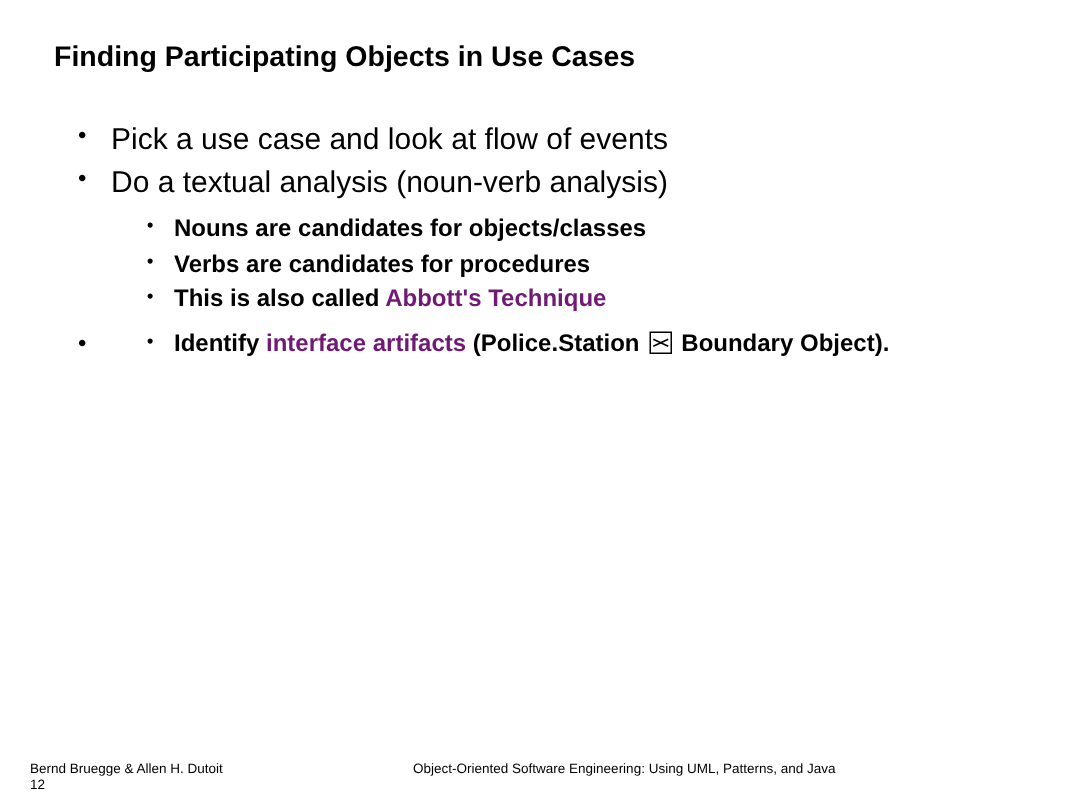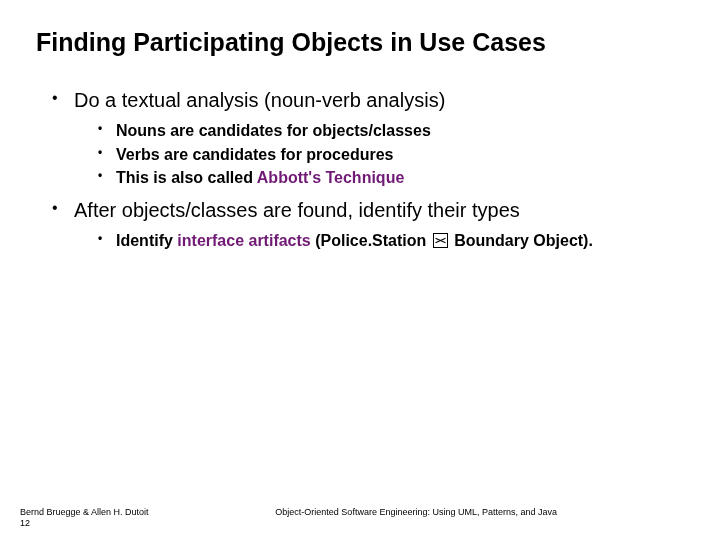--- a/index.html
+++ b/index.html
@@ -6,21 +6,21 @@
   body {
     width: 720px;
     height: 540px;
     background: #fff;
     font-family: Verdana, Geneva, sans-serif;
     color: #000;
     position: relative;
     padding: 28px 36px 0 36px;
   }
   .title {
-    font-size: 25px;
+    font-size: 19px;
     font-weight: bold;
     margin-bottom: 30px;
   }
   ul.top {
     list-style: none;
     padding-left: 16px;
   }
   ul.top > li {
     font-size: 20px;
     line-height: 1.35;
@@ -90,32 +90,32 @@
     width: 380px;
     padding-top: 0px;
   }
 </style>
 </head>
 <body>
 
 <div class="title">Finding Participating Objects in Use Cases</div>
 
 <ul class="top">
+  <li>Pick a use case and look at flow of events</li>
   <li>
     <span>Do a textual analysis (noun-verb analysis)</span>
     <ul class="sub">
       <li>Nouns are candidates for objects/classes</li>
       <li>Verbs are candidates for procedures</li>
       <li>
         <span>This is also called </span><span class="em">Abbott's Technique</span>
       </li>
     </ul>
   </li>
   <li>
-    <span>After objects/classes are found, identify their types</span>
     <ul class="sub">
       <li>
         <span>Identify </span><span class="em">interface artifacts</span><span> (Police.Station </span><span class="arrow"></span><span> Boundary Object).</span>
       </li>
     </ul>
   </li>
 </ul>
 
 <div class="footer">
   <div class="left">

